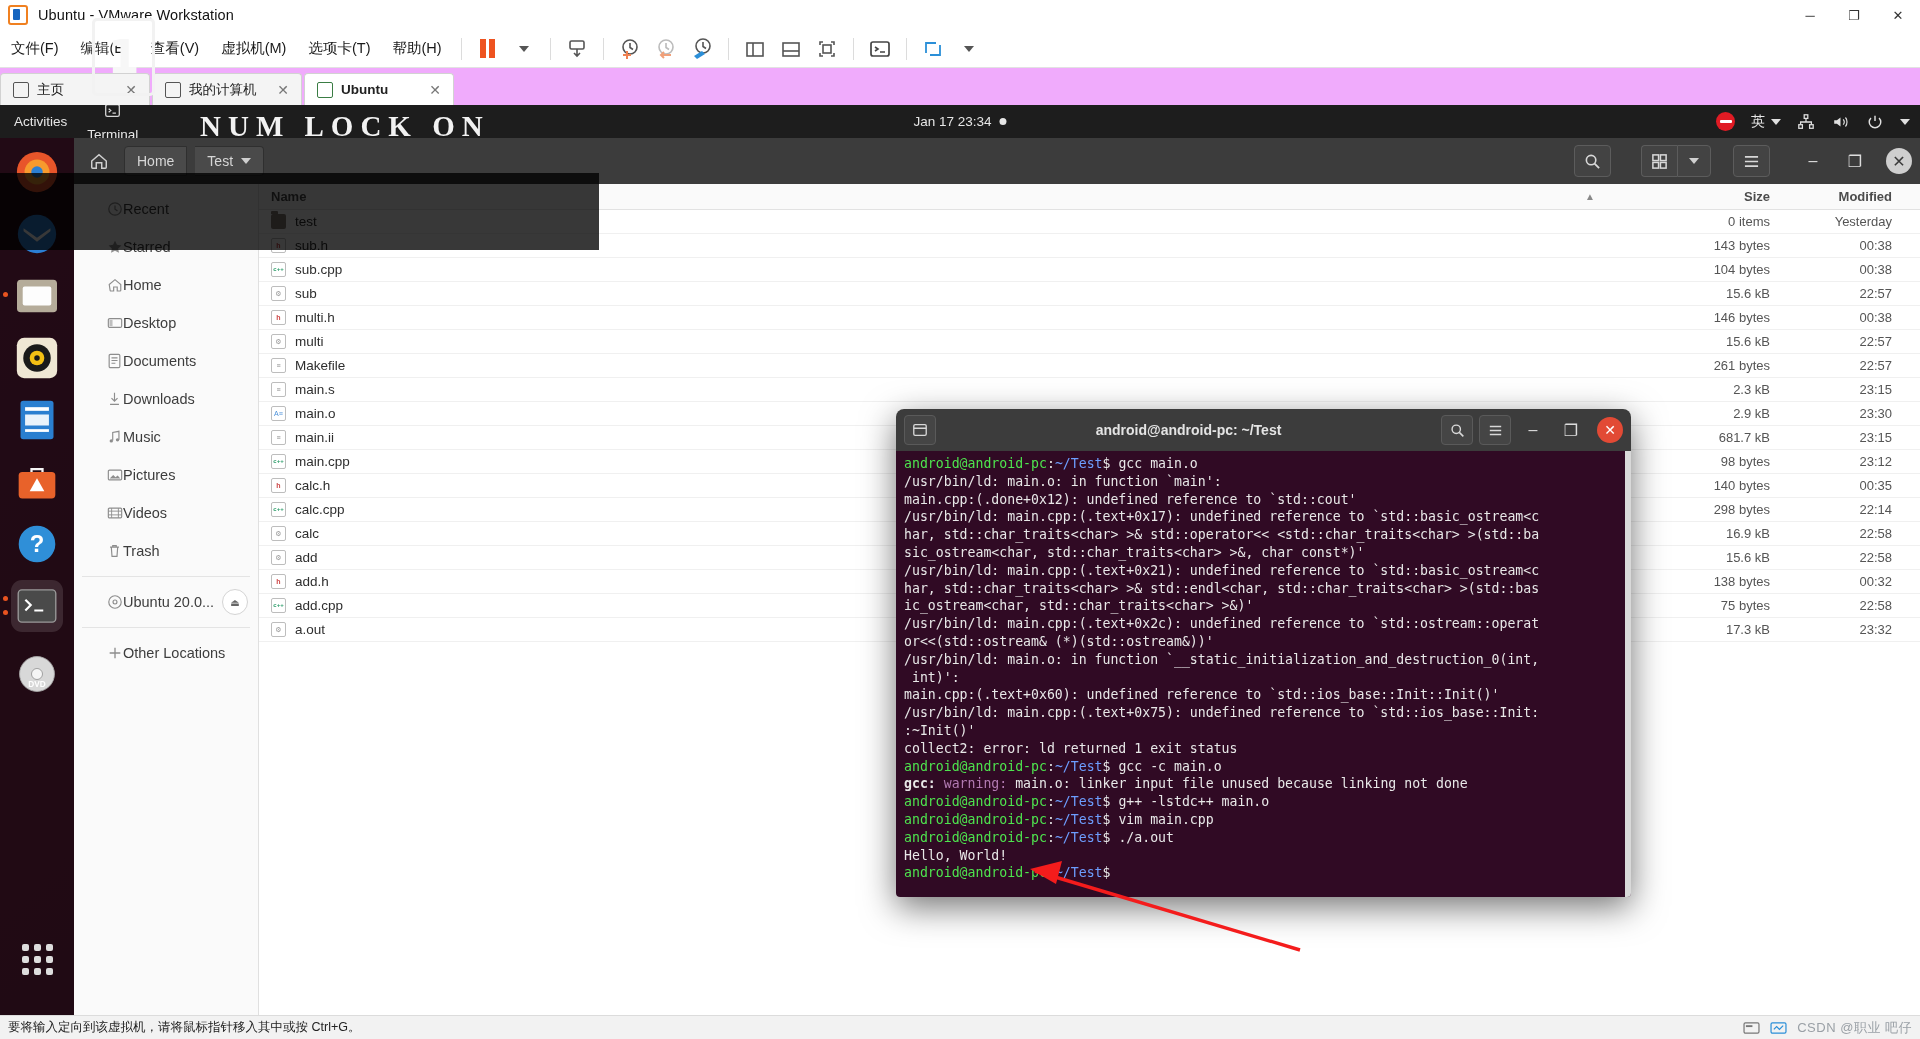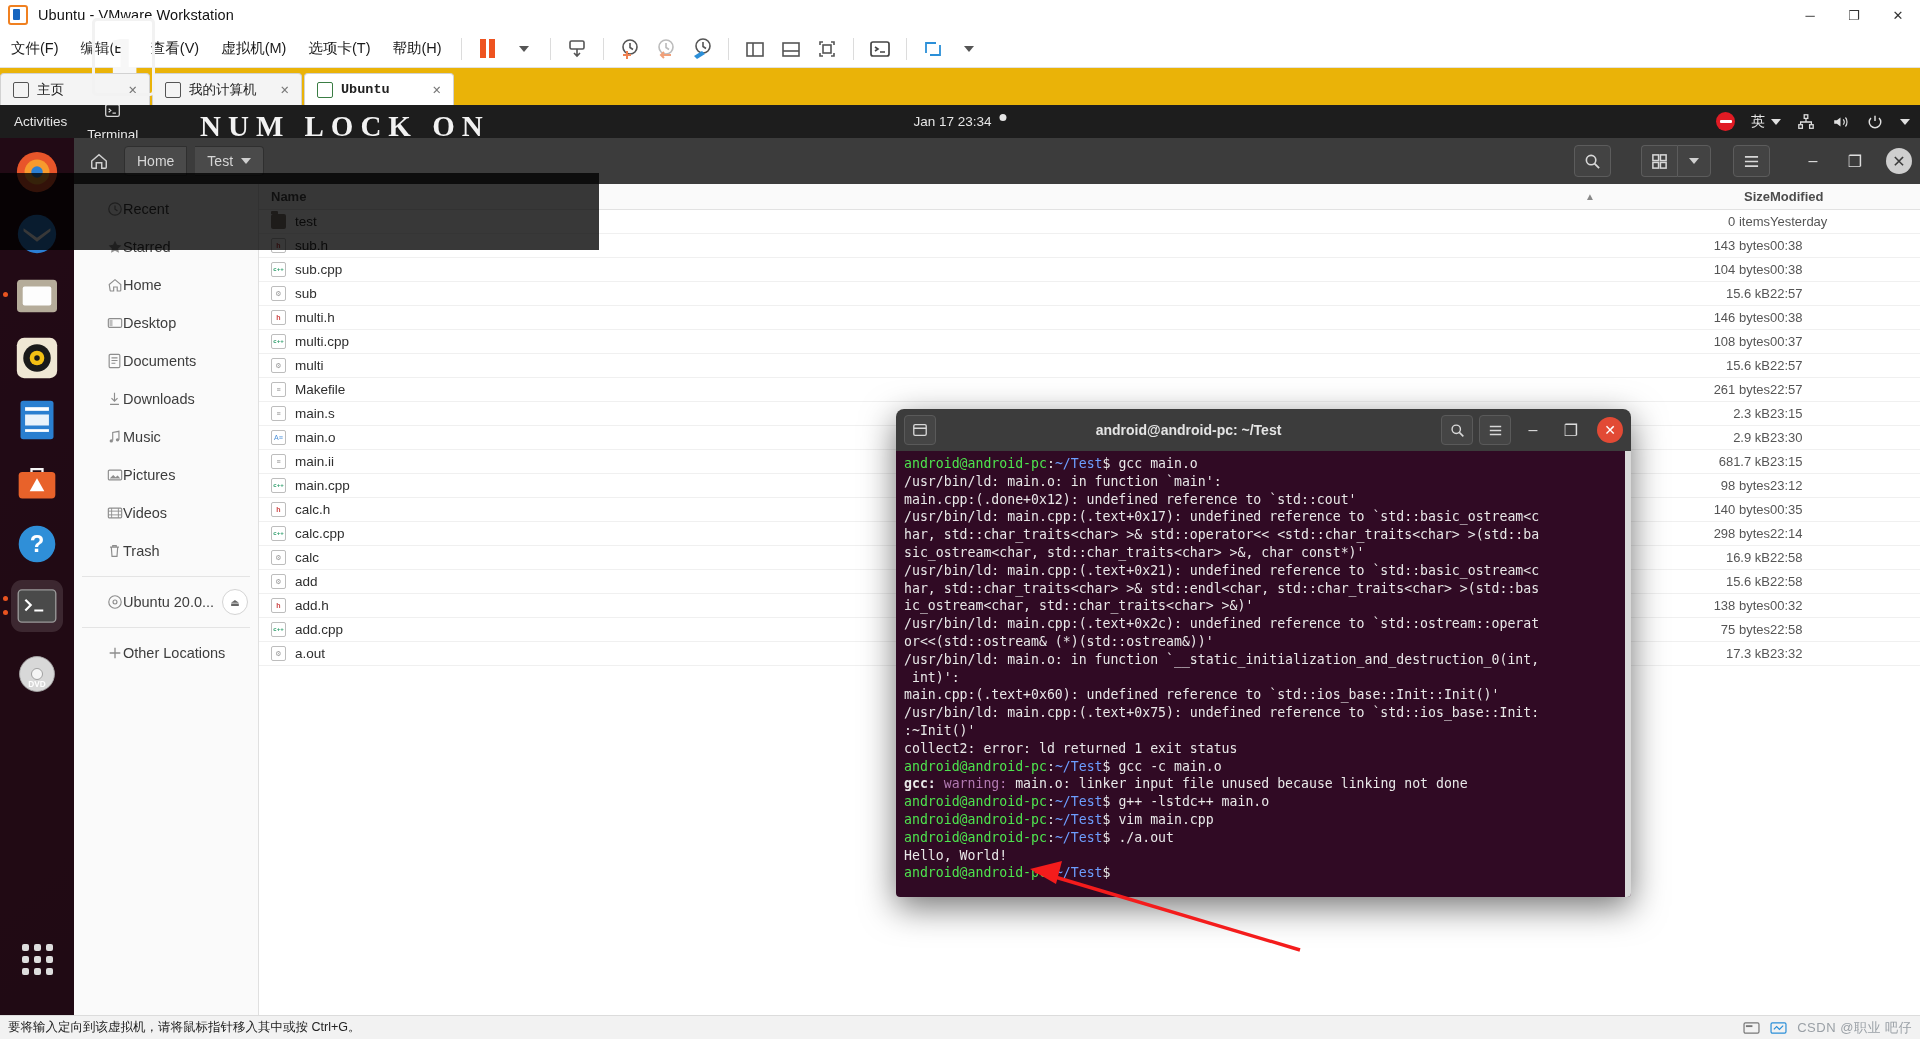--- a/index.html
+++ b/index.html
@@ -41,21 +41,21 @@
   .vm-sep { width: 1px; height: 22px; background: #dcdcdc; margin: 0 8px; }
   .tb-btn { width: 36px; height: 30px; display: flex; align-items: center; justify-content: center; }
   .pausebars { display: flex; gap: 3px; }
   .pausebars i { display: block; width: 6px; height: 19px; background: #ee5320; }
   .caret { width: 0; height: 0; border-left: 5px solid transparent; border-right: 5px solid transparent;
            border-top: 6px solid #555; }
 
   
   .vm-tabstrip {
     position: absolute; left: 0; top: 68px; width: 1920px; height: 37px;
-    background: #eab308; display: flex; align-items: flex-end; font-family: Liberation Mono, monospace;
+    background: #f0abfc; display: flex; align-items: flex-end;
   }
   .vm-tab {
     height: 32px; min-width: 150px; padding: 0 12px; margin-right: 2px;
     display: flex; align-items: center; gap: 8px;
     background: #f4f4f4; border: 1px solid #d2d2d2; border-bottom: none;
     border-radius: 4px 4px 0 0; font-size: 13.5px; color: #222;
   }
   .vm-tab.active { background: #fff; }
   .vm-tab .tabx { margin-left: auto; color: #777; font-size: 14px; padding-left: 10px; }
   .tabicon { width: 16px; height: 16px; flex: none; position: relative; }
@@ -72,21 +72,21 @@
     position: absolute; inset: 0;
     background: linear-gradient(140deg,#34101f 0%, #2a0b17 40%, #3a1322 100%);
   }
 
   
   .u-panel {
     position: absolute; left: 0; top: 0; width: 1920px; height: 33px;
     background: #1d1d1d; display: flex; align-items: center; color: #e6e6e6; font-size: 13.5px;
   }
   .u-activities { padding: 0 14px; font-size: 13.5px; }
-  .u-clock { position: absolute; left: 50%; transform: translateX(-50%); display: flex; gap: 8px; align-items: flex-start; }
+  .u-clock { position: absolute; left: 50%; transform: translateX(-50%); display: flex; gap: 8px; align-items: center; }
   .u-dot { width: 7px; height: 7px; border-radius: 50%; background: #e6e6e6; display: inline-block; }
   .u-tray { position: absolute; right: 10px; display: flex; align-items: center; gap: 16px; }
   .u-rec { width: 19px; height: 19px; border-radius: 50%; background: #e01b24; position: relative; }
   .u-rec::after { content:""; position:absolute; left:3.5px; top:8px; width:12px; height:3px; background:#fff; border-radius:1px;}
   .u-ime { color: #e6e6e6; font-size: 14px; }
 
   
   .u-dock {
     position: absolute; left: 0; top: 33px; width: 74px; height: 877px;
     background: rgba(30,10,20,0.82); display: flex; flex-direction: column;
@@ -136,21 +136,21 @@
   .side-sep { height: 1px; background: #e4e4e4; margin: 6px 8px; }
   .eject { margin-left: auto; width: 26px; height: 26px; border: 1px solid #d4d4d4; border-radius: 50%;
            display: flex; align-items: center; justify-content: center; font-size: 10px; color: #666; background: #fff; }
 
   .n-main { flex: 1; display: flex; flex-direction: column; min-width: 0; background: #ffffff; }
   .n-cols { height: 26px; display: flex; align-items: center; background: #fafafa;
             border-bottom: 1px solid #e2e2e2; font-size: 13px; color: #4c4c4c; font-weight: bold; flex: none; }
   .c-name { flex: 1; padding-left: 12px; }
   .c-sortarrow { width: 60px; text-align: center; color:#888; font-size:10px;}
   .c-size { width: 150px; text-align: right; }
-  .c-mod { width: 150px; padding-right: 28px; }
+  .c-mod { width: 150px; text-align: right; padding-right: 28px; }
   .frow { height: 24px; display: flex; align-items: center; font-size: 13.5px; color: #2e2e2e;
           border-bottom: 1px solid #f0f0f0; }
   .frow .c-name { display: flex; align-items: center; gap: 9px; }
   .frow .c-size, .frow .c-mod { color: #555; font-size: 13px; }
   .ficon { width: 15px; height: 15px; flex: none; border: 1px solid #bdbdbd; border-radius: 2px;
            background: #fff; font-size: 7px; line-height: 13px; text-align: center; color: #777; }
   .ficon.folder { border: none; background: #8a8178; border-radius: 2px; position: relative; }
   .ficon.folder::before { content:""; position:absolute; left:0; top:-3px; width:7px; height:3px; background:#8a8178; border-radius:1px 1px 0 0;}
   .ficon.h { color: #cc4444; font-weight: bold; }
   .ficon.cpp { color: #2e9e6b; font-weight: bold; font-size: 6px; }
@@ -659,29 +659,20 @@
                 <div class="c-mod">22:57</div>
               </div>
               <div class="frow">
                 <div class="c-name">
                   <span class="ficon h">h</span>
                   <span>multi.h</span>
                 </div>
                 <div class="c-sortarrow"></div>
                 <div class="c-size">146 bytes</div>
                 <div class="c-mod">00:38</div>
-              </div>
-              <div class="frow">
-                <div class="c-name">
-                  <span class="ficon cpp">c++</span>
-                  <span>multi.cpp</span>
-                </div>
-                <div class="c-sortarrow"></div>
-                <div class="c-size">108 bytes</div>
-                <div class="c-mod">00:37</div>
               </div>
               <div class="frow">
                 <div class="c-name">
                   <span class="ficon exe">⚙</span>
                   <span>multi</span>
                 </div>
                 <div class="c-sortarrow"></div>
                 <div class="c-size">15.6 kB</div>
                 <div class="c-mod">22:57</div>
               </div>

